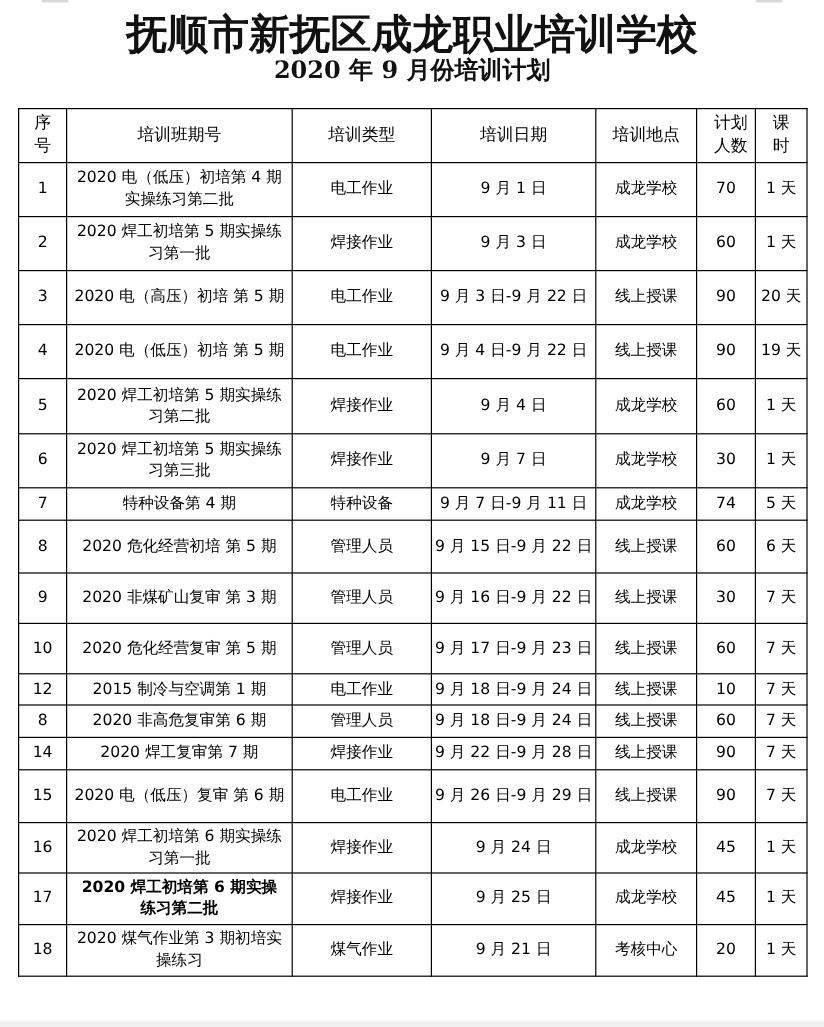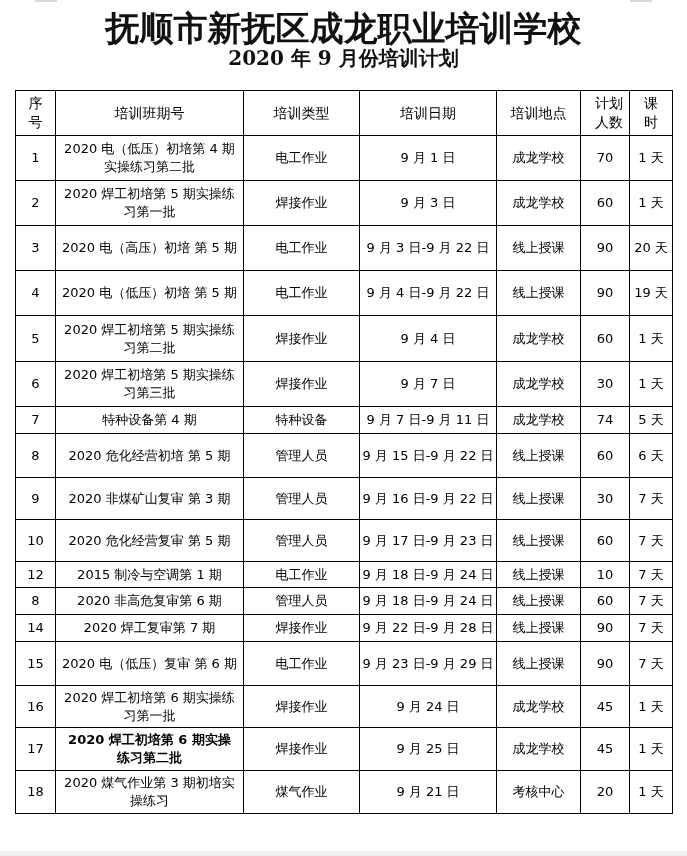--- a/index.html
+++ b/index.html
@@ -174,21 +174,21 @@
         <td>焊接作业</td>
         <td>9 月 22 日-9 月 28 日</td>
         <td>线上授课</td>
         <td>90</td>
         <td>7 天</td>
       </tr>
       <tr class="r2" style="height: 44px;">
         <td>15</td>
         <td style="padding: 0px 6px;">2020 电（低压）复审 第 6 期</td>
         <td>电工作业</td>
-        <td>9 月 23 日-9 月 29 日</td>
+        <td>9 月 26 日-9 月 29 日</td>
         <td>线上授课</td>
         <td>90</td>
         <td>7 天</td>
       </tr>
       <tr class="r2" style="height: 42px;">
         <td>16</td>
         <td style="padding: 0px 6px;">2020 焊工初培第 6 期实操练习第一批</td>
         <td>焊接作业</td>
         <td>9 月 24 日</td>
         <td>成龙学校</td>

